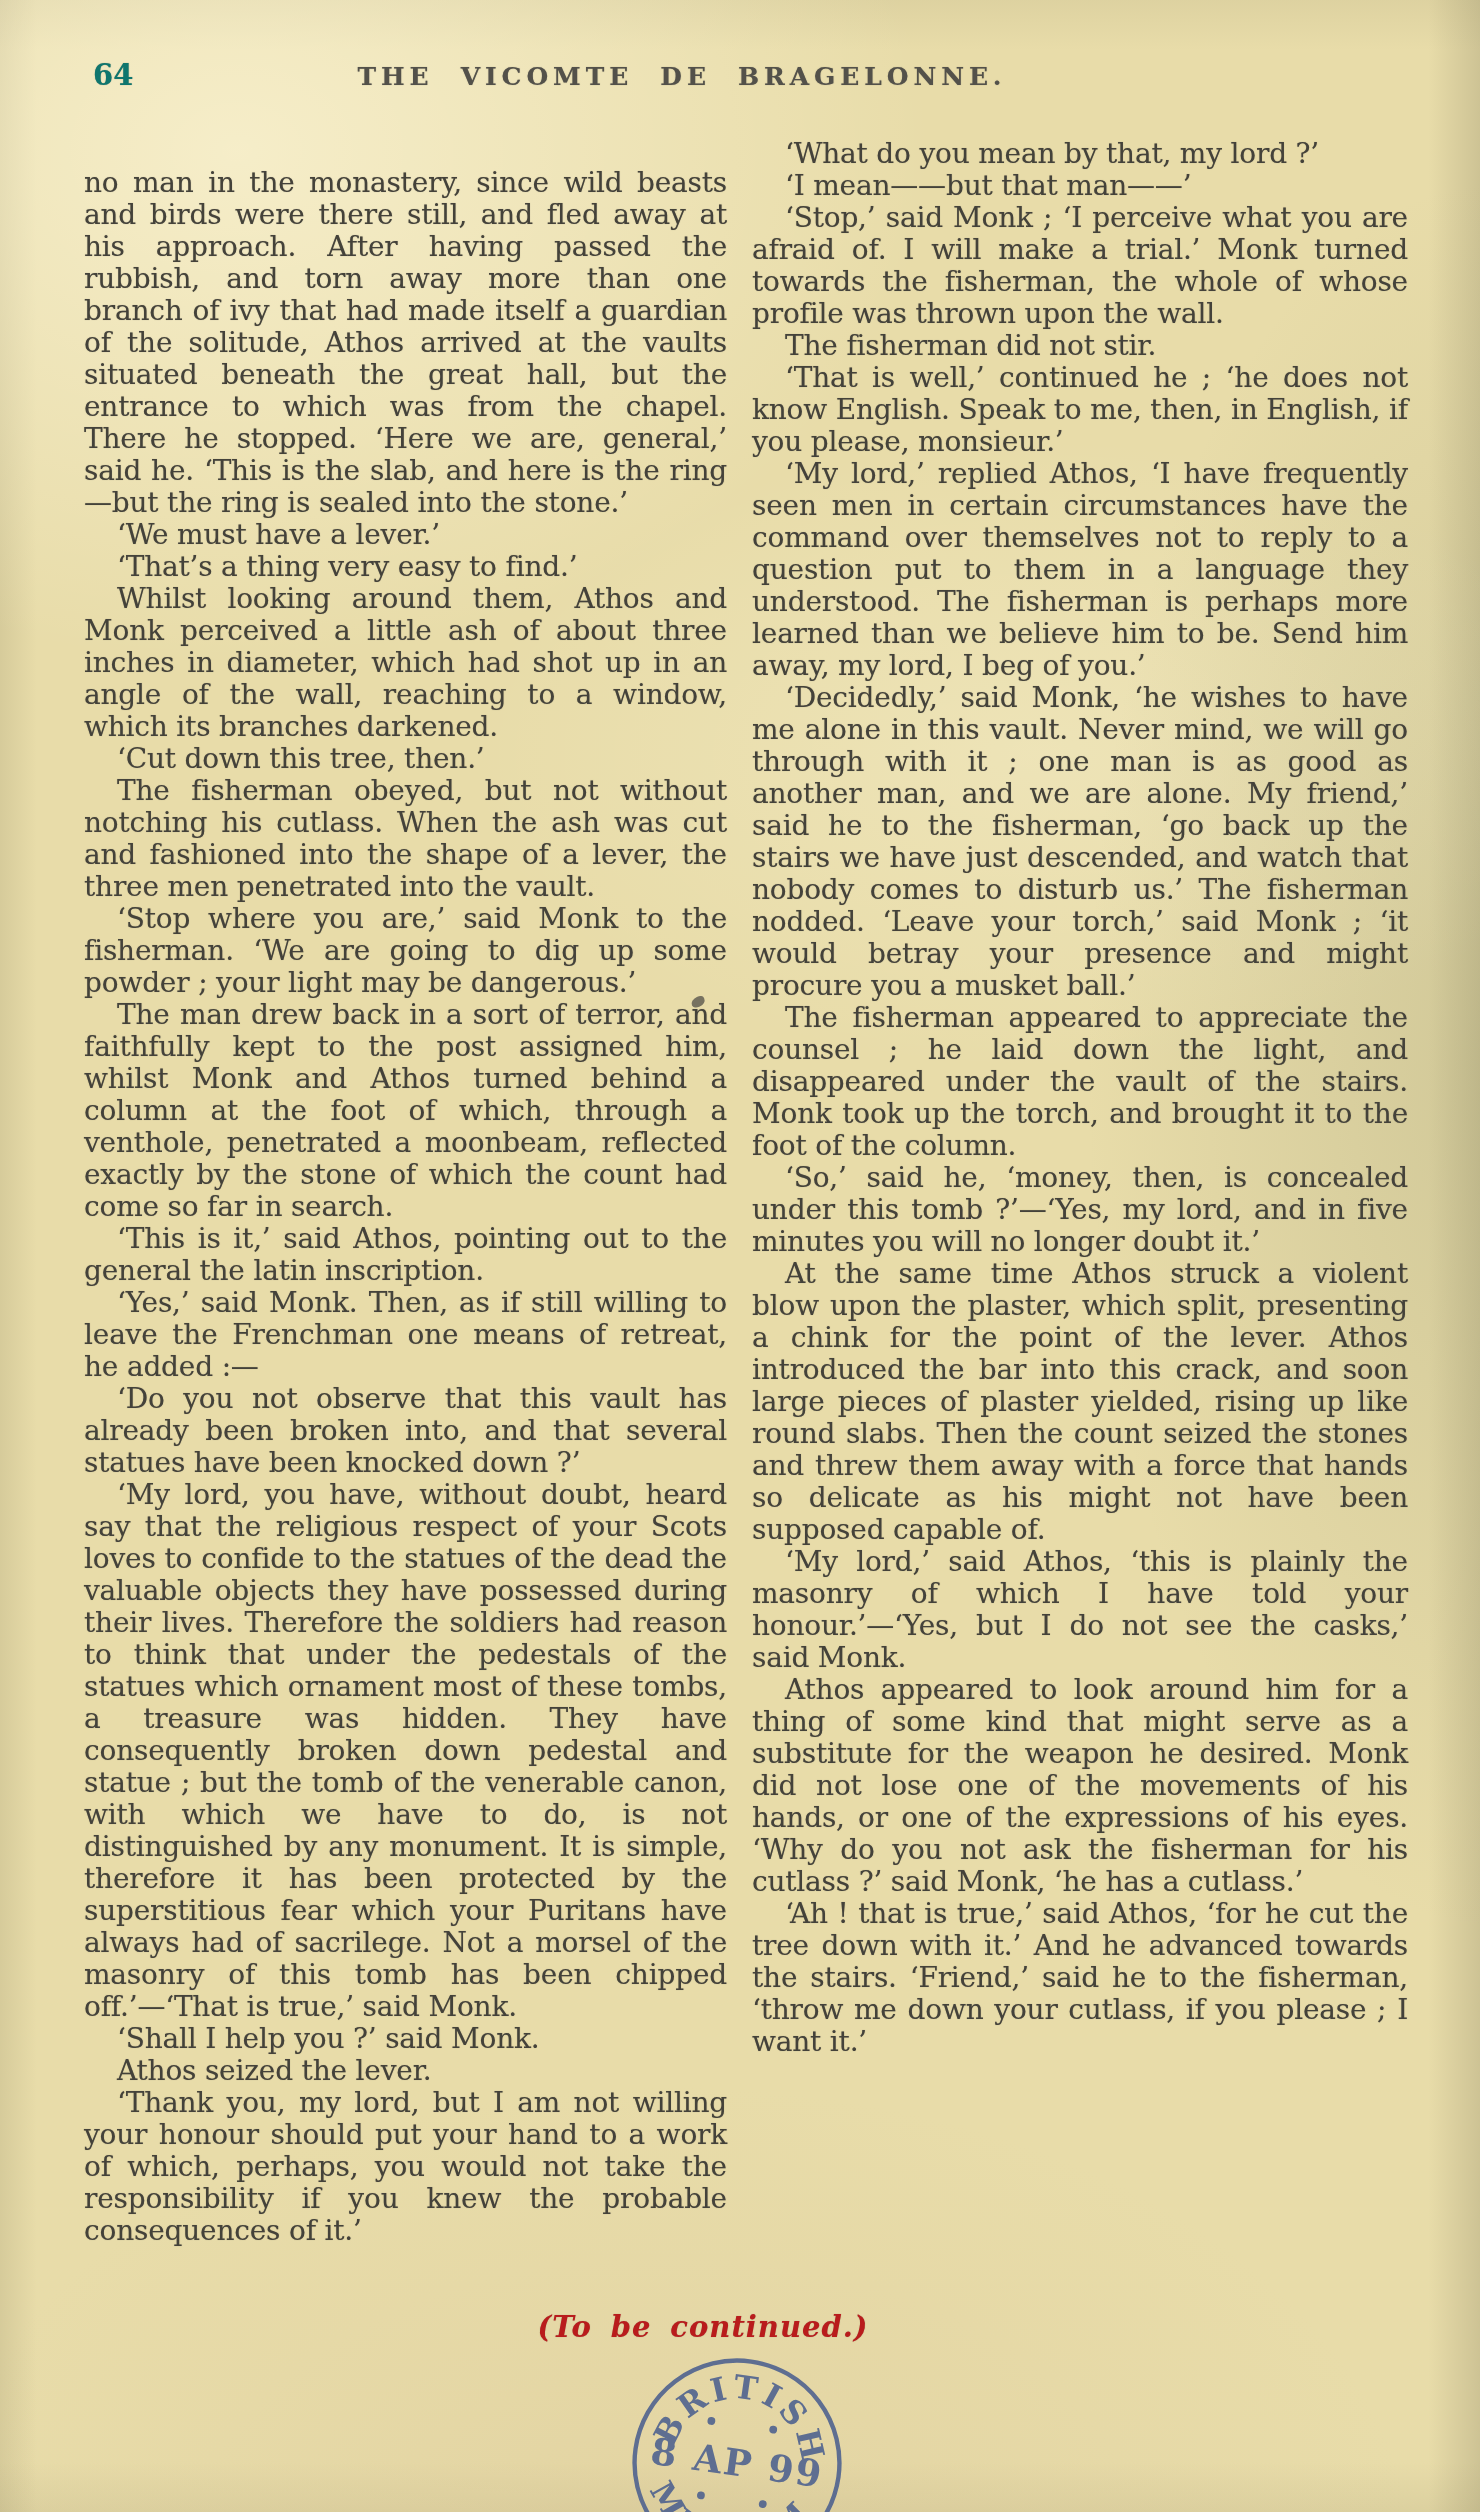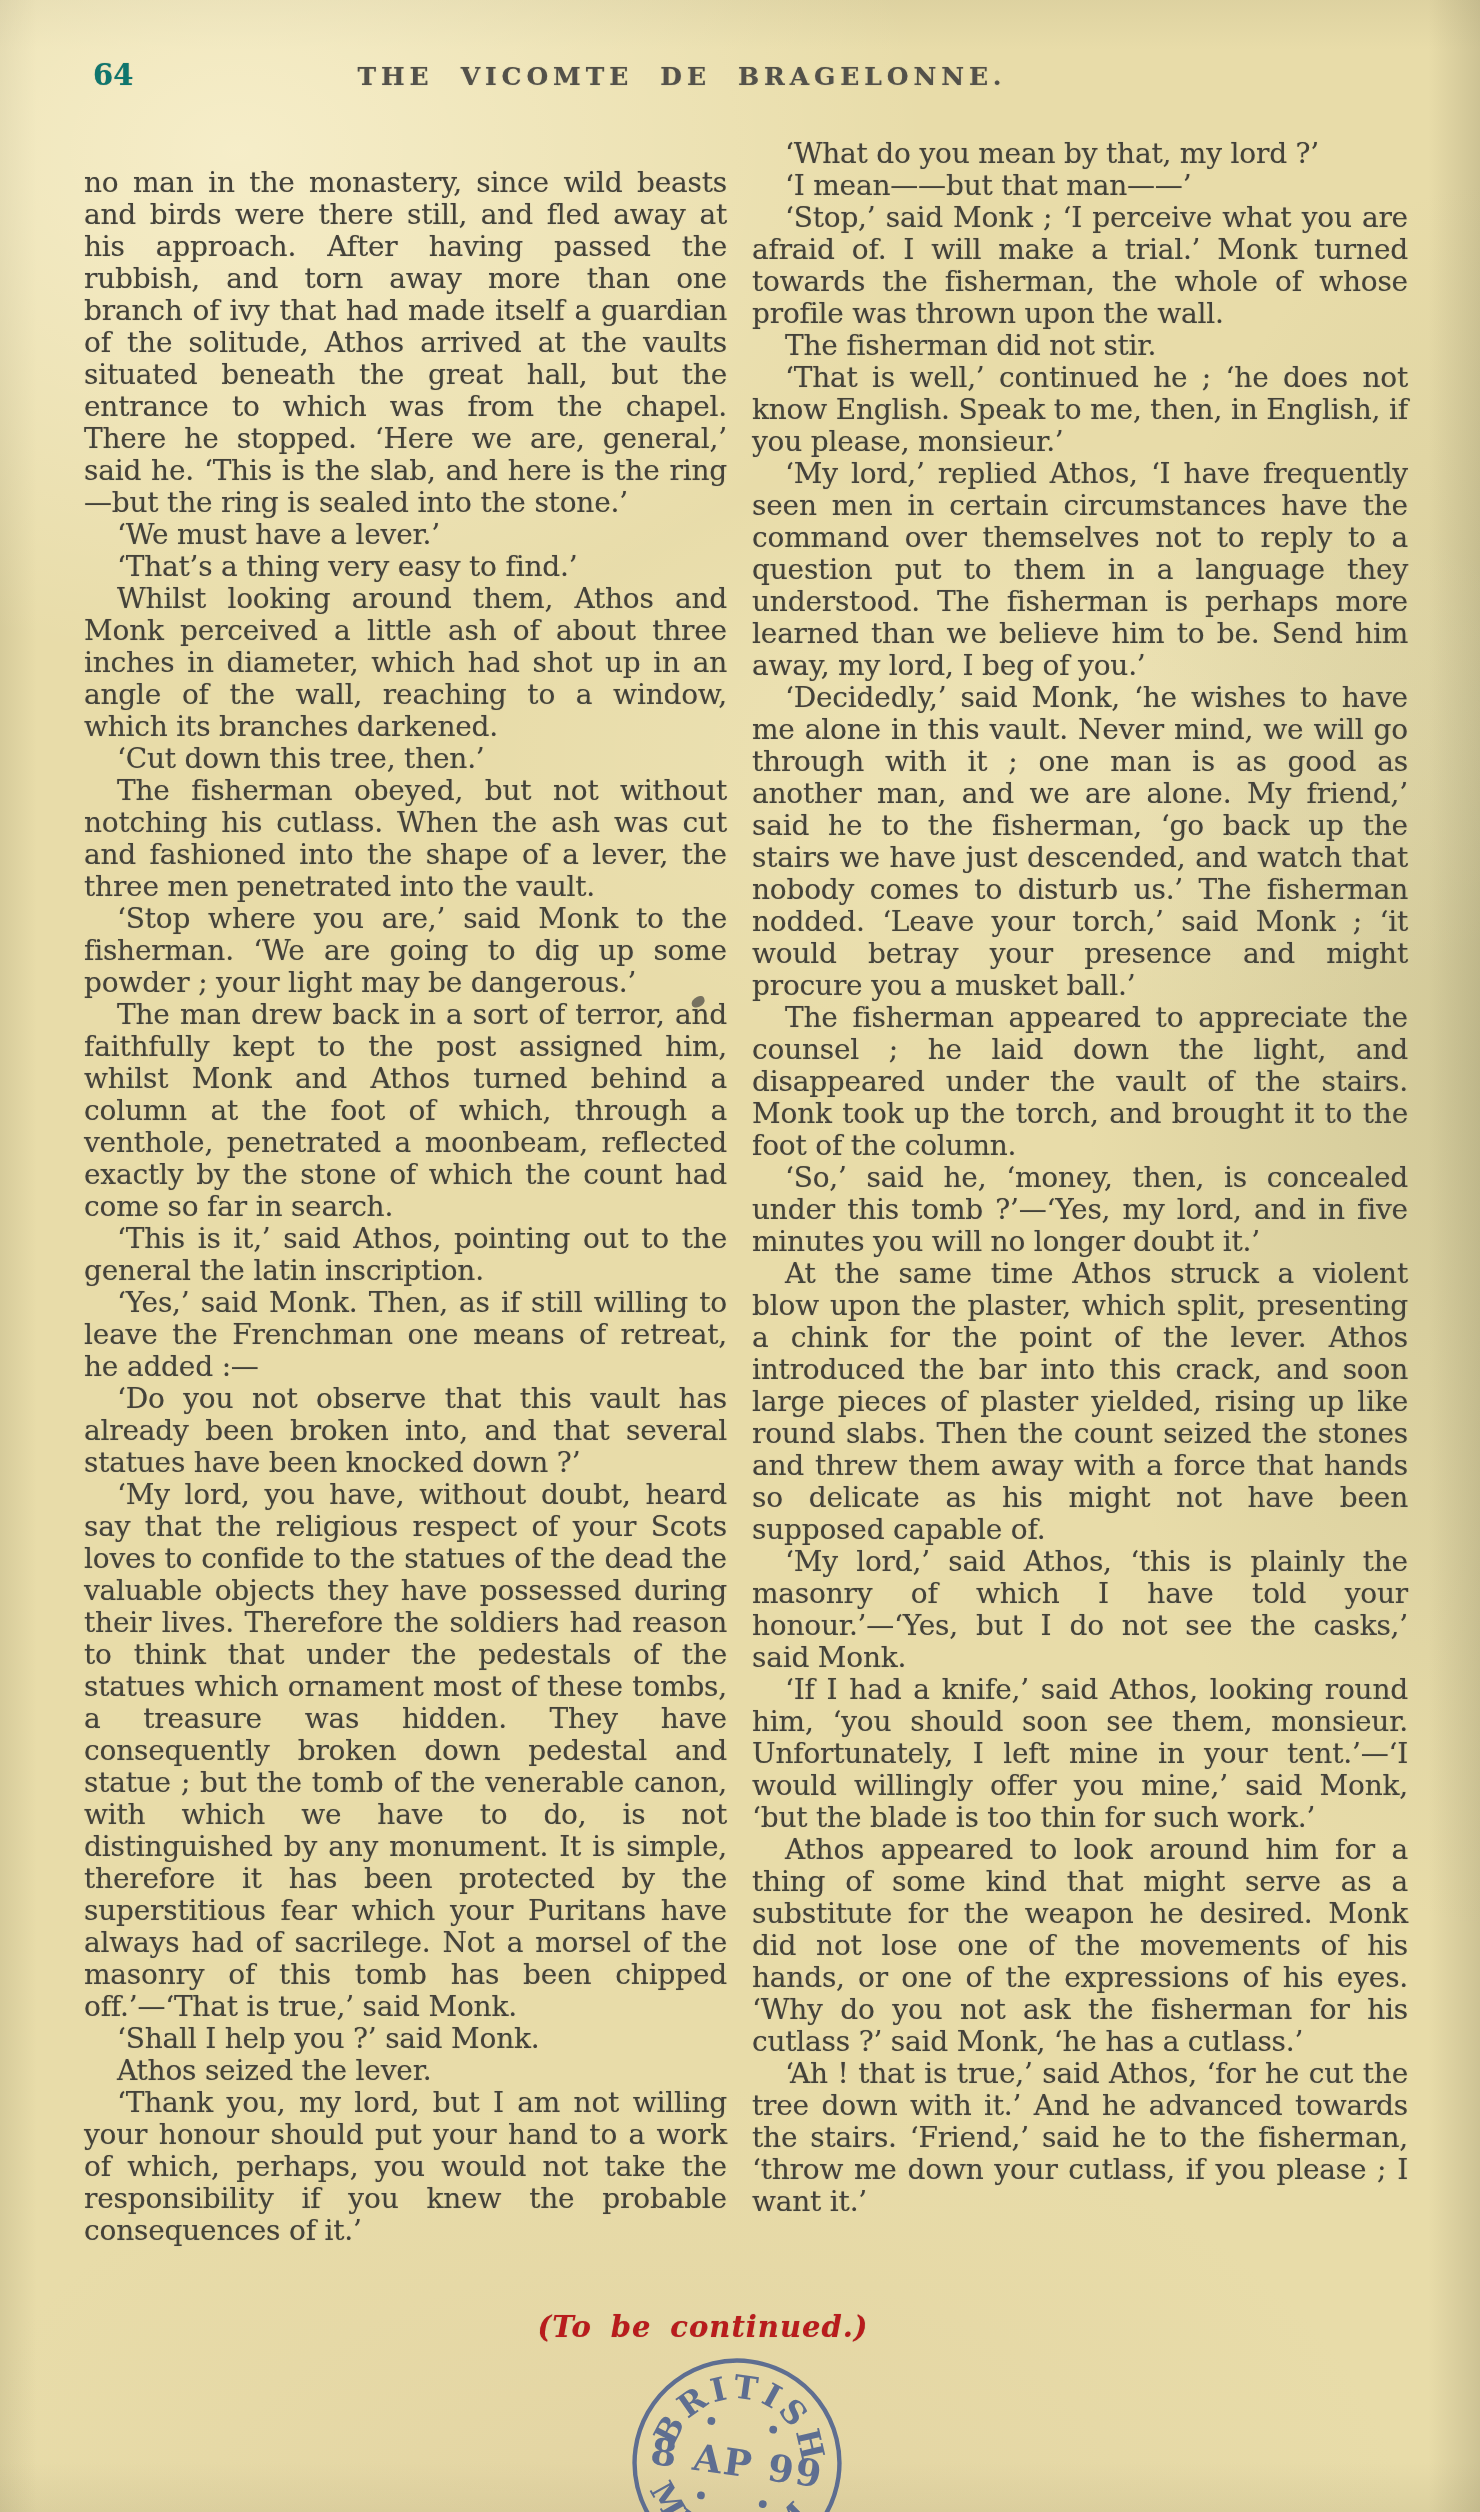--- a/index.html
+++ b/index.html
@@ -84,21 +84,20 @@
     <p>‘I mean——but that man——’</p>
     <p>‘Stop,’ said Monk ; ‘I perceive what you are afraid of.  I will make a trial.’  Monk turned towards the fisherman, the whole of whose profile was thrown upon the wall.</p>
     <p>The fisherman did not stir.</p>
     <p>‘That is well,’ continued he ; ‘he does not know English.  Speak to me, then, in English, if you please, monsieur.’</p>
     <p>‘My lord,’ replied Athos, ‘I have frequently seen men in certain circumstances have the command over themselves not to reply to a question put to them in a language they understood.  The fisherman is perhaps more learned than we believe him to be. Send him away, my lord, I beg of you.’</p>
     <p>‘Decidedly,’ said Monk, ‘he wishes to have me alone in this vault.  Never mind, we will go through with it ; one man is as good as another man, and we are alone. My friend,’ said he to the fisherman, ‘go back up the stairs we have just descended, and watch that nobody comes to disturb us.’ The fisherman nodded.  ‘Leave your torch,’ said Monk ; ‘it would betray your presence and might procure you a musket ball.’</p>
     <p>The fisherman appeared to appreciate the counsel ; he laid down the light, and disappeared under the vault of the stairs. Monk took up the torch, and brought it to the foot of the column.</p>
     <p>‘So,’ said he, ‘money, then, is concealed under this tomb ?’—‘Yes, my lord, and in five minutes you will no longer doubt it.’</p>
     <p>At the same time Athos struck a violent blow upon the plaster, which split, presenting a chink for the point of the lever. Athos introduced the bar into this crack, and soon large pieces of plaster yielded, rising up like round slabs.  Then the count seized the stones and threw them away with a force that hands so delicate as his might not have been supposed capable of.</p>
     <p>‘My lord,’ said Athos, ‘this is plainly the masonry of which I have told your honour.’—‘Yes, but I do not see the casks,’ said Monk.</p>
-    <p>‘If I had a knife,’ said Athos, looking round him, ‘you should soon see them, monsieur.  Unfortunately, I left mine in your tent.’—‘I would willingly offer you mine,’ said Monk, ‘but the blade is too thin for such work.’</p>
     <p>Athos appeared to look around him for a thing of some kind that might serve as a substitute for the weapon he desired.  Monk did not lose one of the movements of his hands, or one of the expressions of his eyes. ‘Why do you not ask the fisherman for his cutlass ?’ said Monk, ‘he has a cutlass.’</p>
     <p>‘Ah ! that is true,’ said Athos, ‘for he cut the tree down with it.’  And he advanced towards the stairs.  ‘Friend,’ said he to the fisherman, ‘throw me down your cutlass, if you please ; I want it.’</p>
   </div>
 
 <div class="footer-continued">(To be continued.)</div>
 
 <div class="ink-blob"></div>
 
 <svg class="stamp" viewBox="0 0 246 246">
   <defs>

